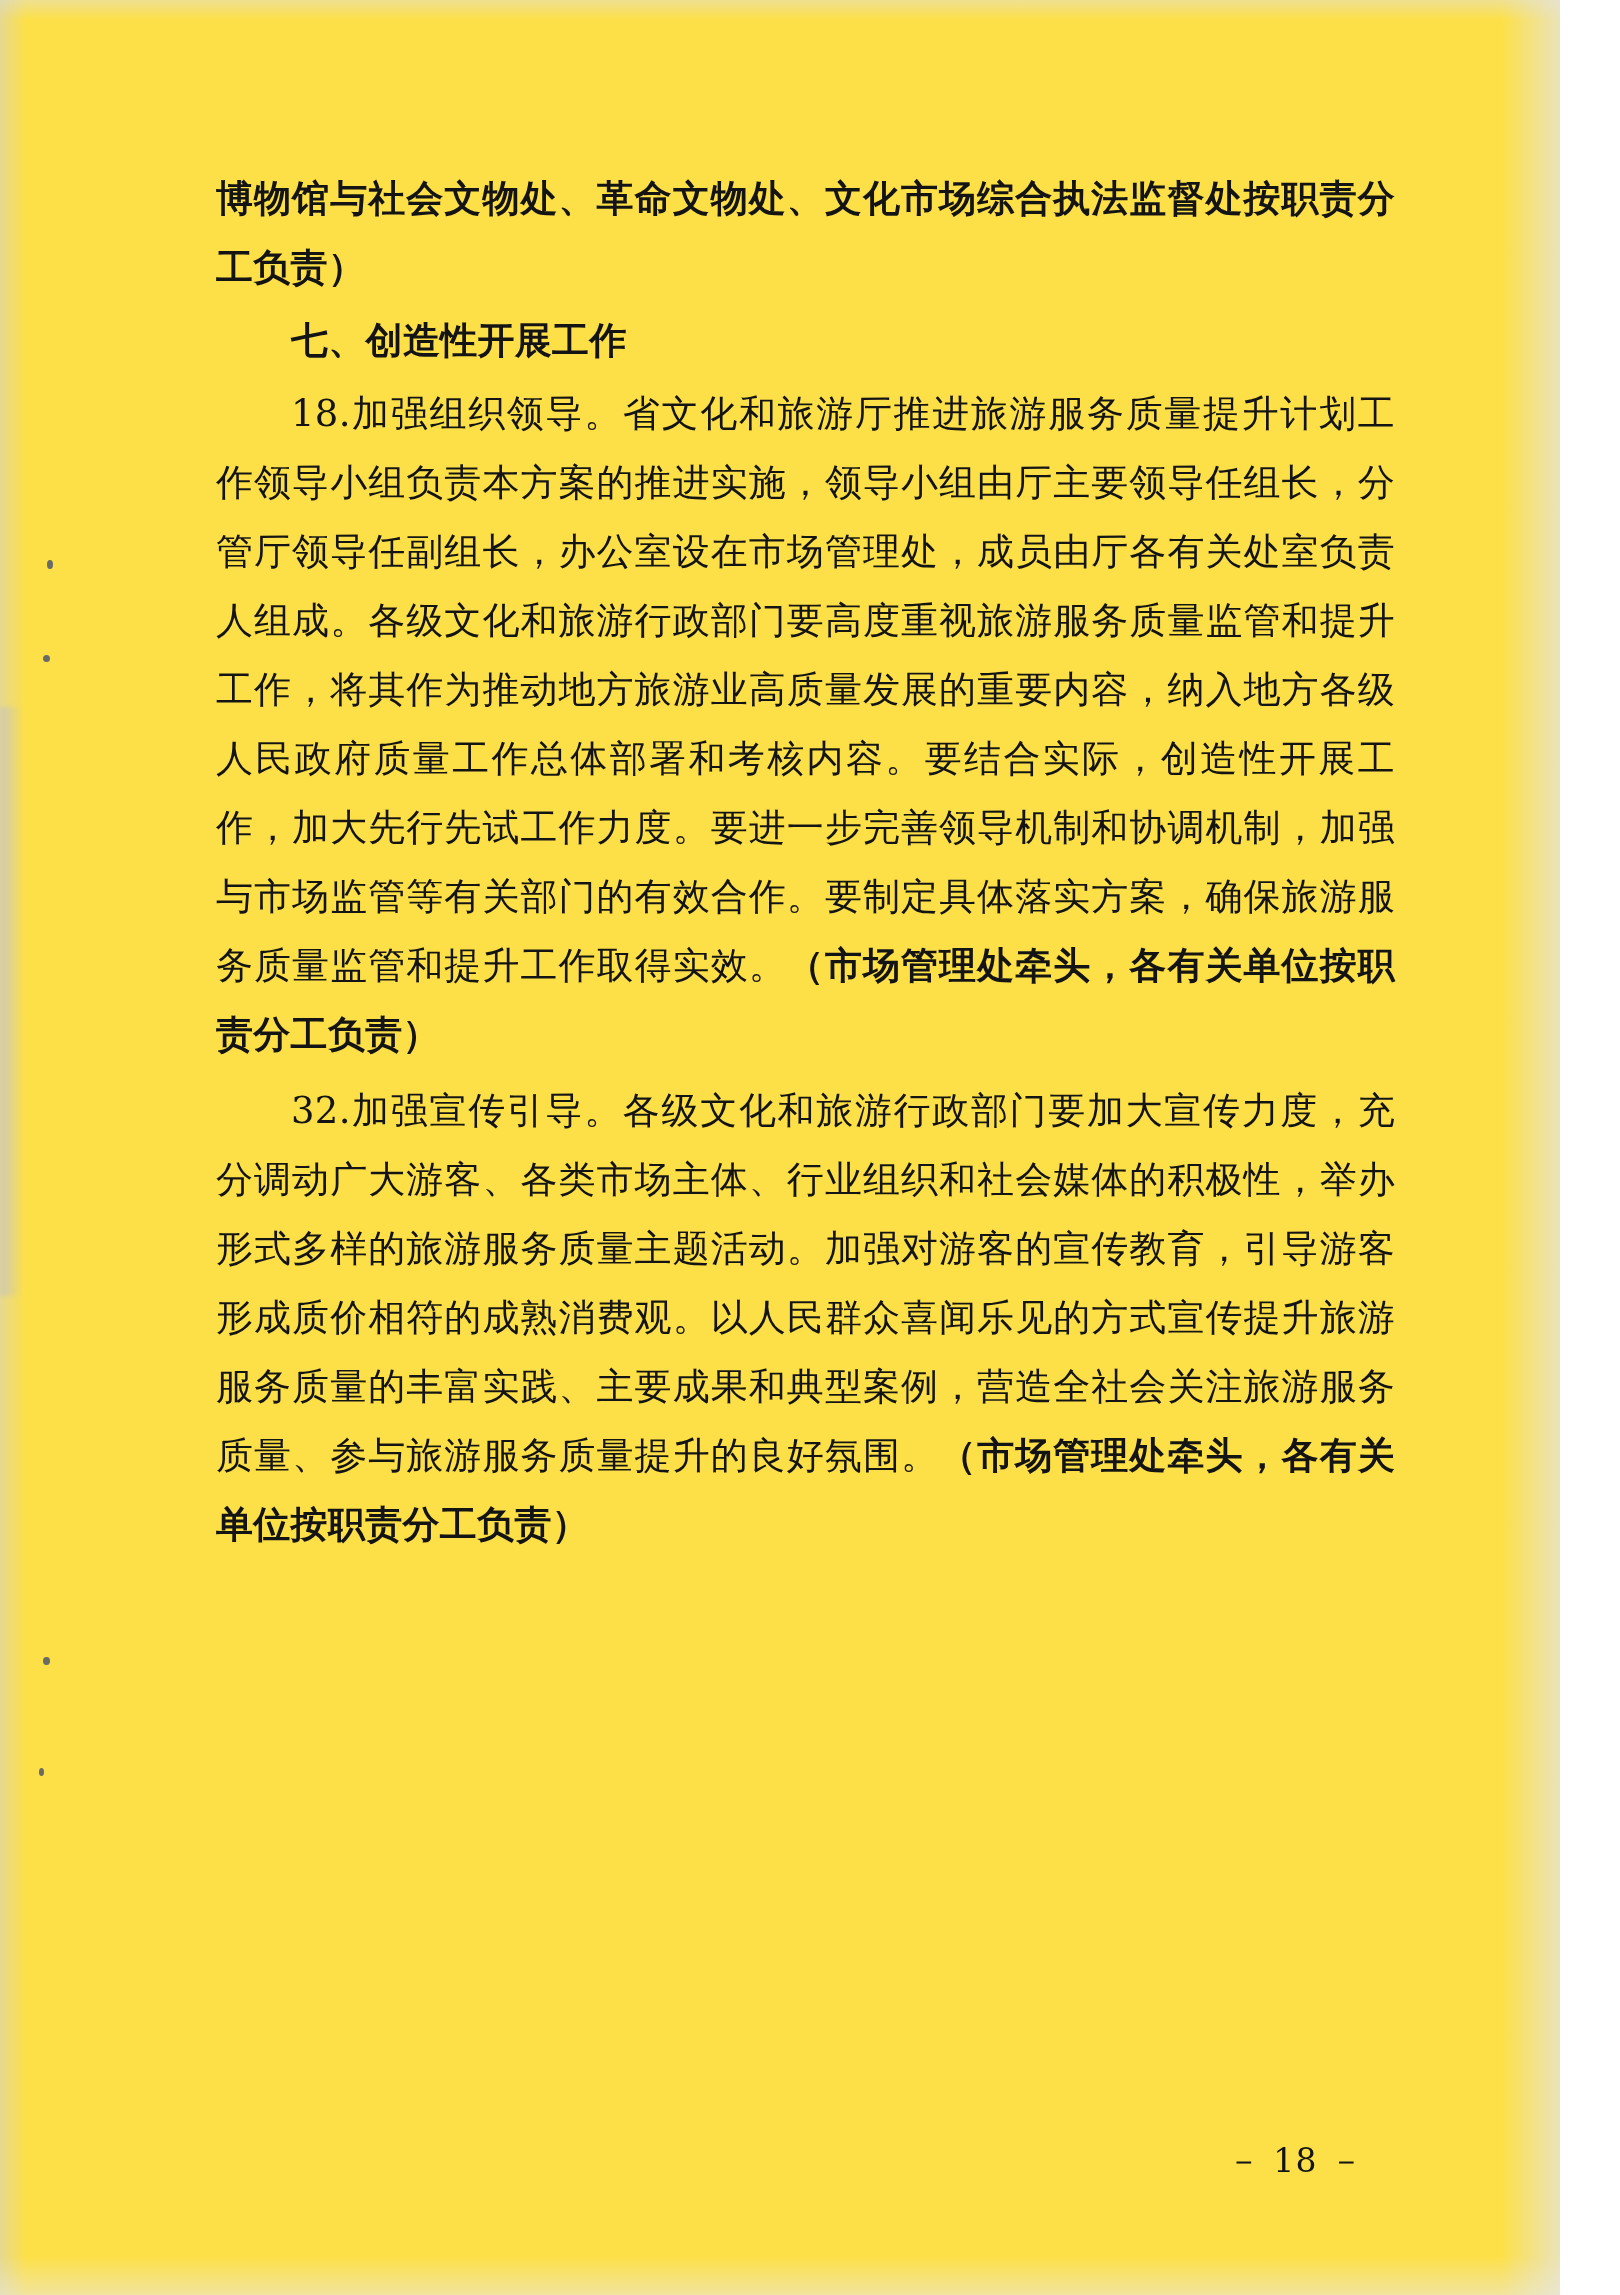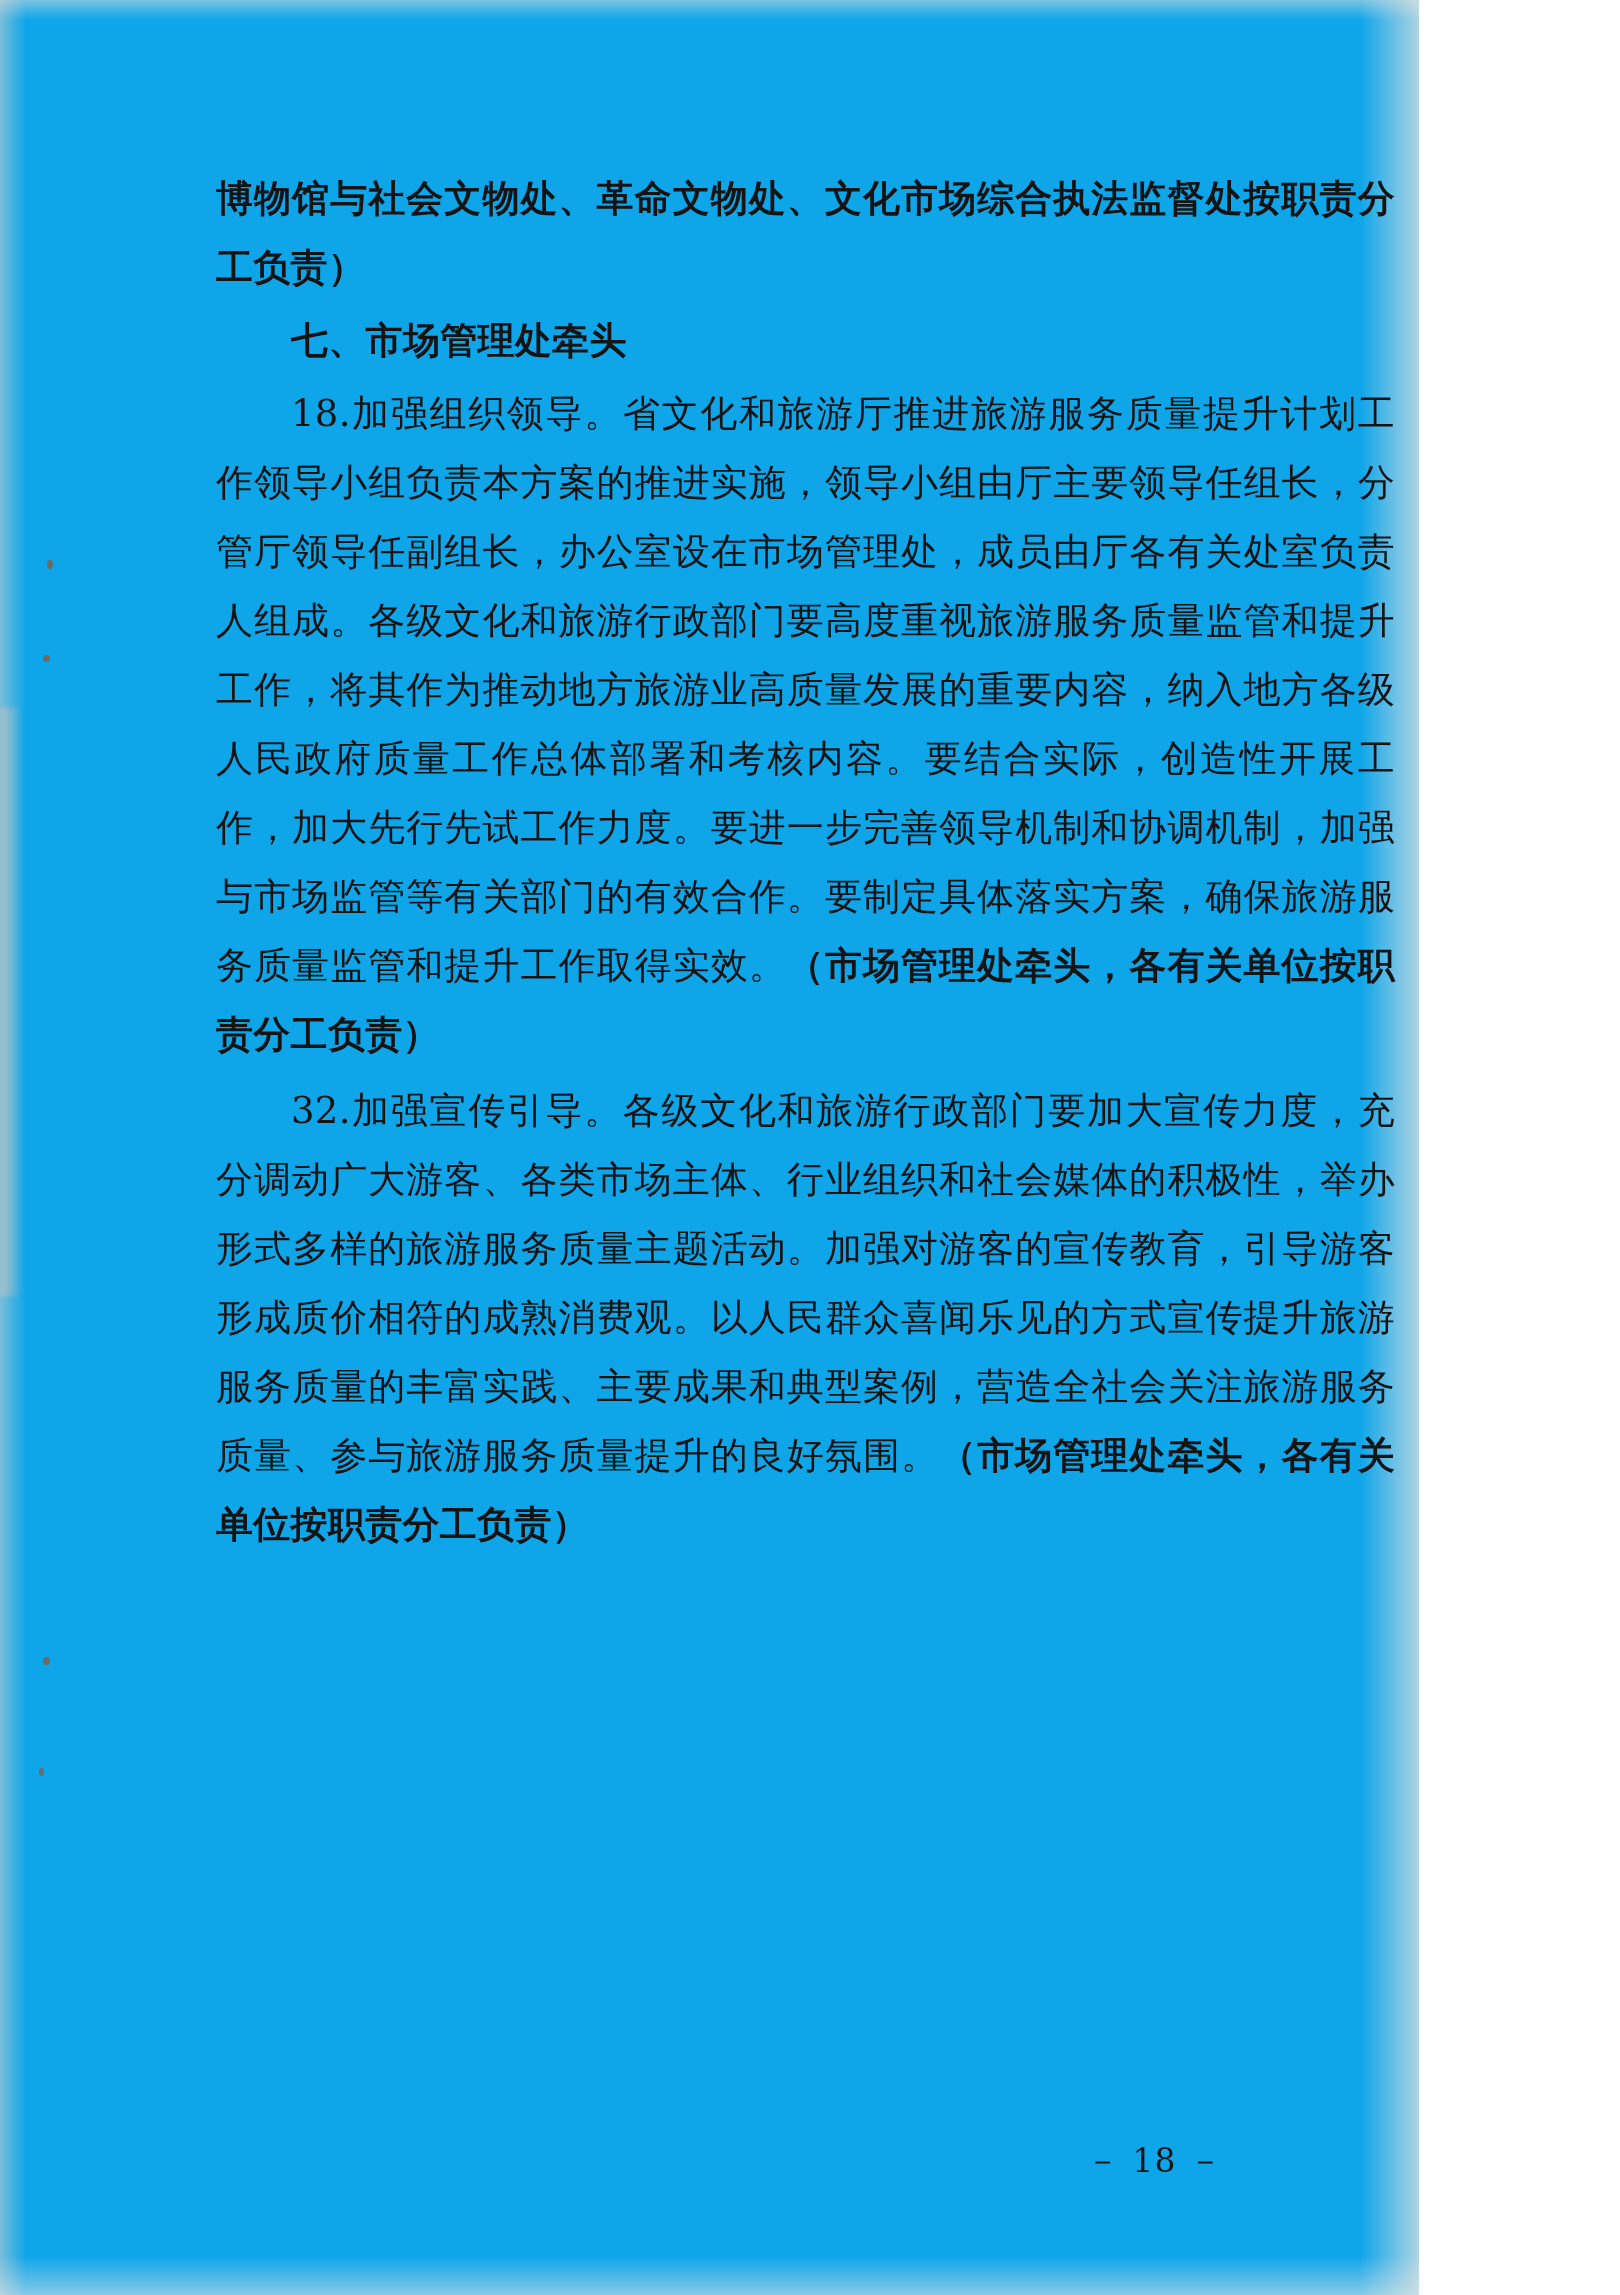--- a/index.html
+++ b/index.html
@@ -5,23 +5,23 @@
   html, body {
     margin: 0;
     padding: 0;
     background: #ffffff;
   }
   body {
     font-family: "DejaVu Serif", "Liberation Serif", serif;
   }
   .page {
     position: relative;
-    width: 1419px;
+    width: 1560px;
     height: 2295px;
-    background: #0ea5e9;
+    background: #fde047;
     overflow: hidden;
   }
   
   .scan-left-shadow {
     position: absolute;
     left: 0; top: 0;
     width: 26px; height: 100%;
     background: linear-gradient(to right, rgba(210,210,205,0.55), rgba(255,255,255,0));
     pointer-events: none;
   }
@@ -115,21 +115,21 @@
 
   <div class="speck" style="left:47px; top:560px; width:5.9px; height:9.2px;"></div>
   <div class="speck" style="left:43px; top:655px; width:7.2px; height:7.2px;"></div>
   <div class="speck" style="left:43px; top:1657px; width:6.5px; height:7.9px;"></div>
   <div class="speck" style="left:39px; top:1768px; width:5.2px; height:7.9px;"></div>
 
   <div class="content">
 
     <p class="bold-head">博物馆与社会文物处、革命文物处、文化市场综合执法监督处按职责分工负责）</p>
 
-    <p class="section-title gap-s">七、市场管理处牵头</p>
+    <p class="section-title gap-s">七、创造性开展工作</p>
 
     <p class="para-indent gap-s"><span>18.加强组织领导。省文化和旅游厅推进旅游服务质量提升计划工作领导小组负责本方案的推进实施，领导小组由厅主要领导任组长，分管厅领导任副组长，办公室设在市场管理处，成员由厅各有关处室负责人组成。各级文化和旅游行政部门要高度重视旅游服务质量监管和提升工作，将其作为推动地方旅游业高质量发展的重要内容，纳入地方各级人民政府质量工作总体部署和考核内容。要结合实际，创造性开展工作，加大先行先试工作力度。要进一步完善领导机制和协调机制，加强与市场监管等有关部门的有效合作。要制定具体落实方案，确保旅游服务质量监管和提升工作取得实效。</span><span class="bold-head">（市场管理处牵头，各有关单位按职责分工负责）</span></p>
 
     <p class="para-indent gap-m"><span>32.加强宣传引导。各级文化和旅游行政部门要加大宣传力度，充分调动广大游客、各类市场主体、行业组织和社会媒体的积极性，举办形式多样的旅游服务质量主题活动。加强对游客的宣传教育，引导游客形成质价相符的成熟消费观。以人民群众喜闻乐见的方式宣传提升旅游服务质量的丰富实践、主要成果和典型案例，营造全社会关注旅游服务质量、参与旅游服务质量提升的良好氛围。</span><span class="bold-head">（市场管理处牵头，各有关单位按职责分工负责）</span></p>
 
   </div>
 
   <div class="page-number">－ 18 －</div>
 
 </div>

